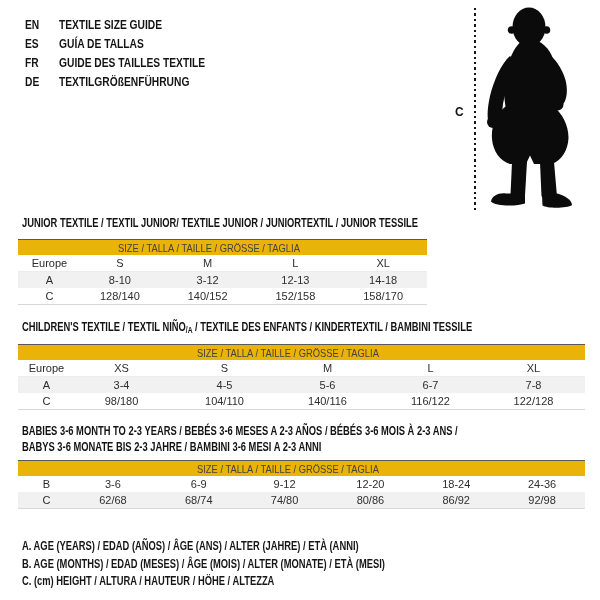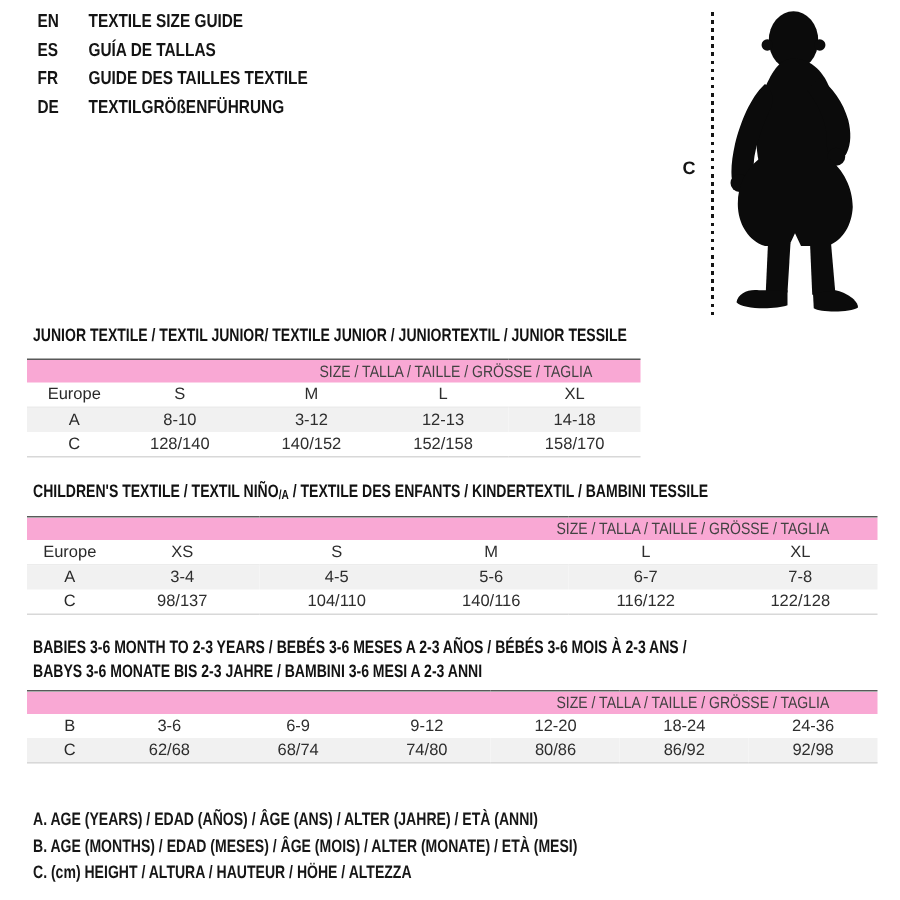--- a/index.html
+++ b/index.html
@@ -5,21 +5,21 @@
   html,body{margin:0;padding:0}
   body{
     width:600px;height:600px;position:relative;overflow:hidden;
     background:#ffffff;color:#1d1d1b;
     font-family:"Liberation Sans", sans-serif;
     -webkit-font-smoothing:antialiased;
   }
   .abs{position:absolute}
 
   
-  .lang-block{left:25px;top:4px}
+  .lang-block{left:25px;top:14px}
   .lang-row{height:19px;line-height:19px;white-space:nowrap}
   .lang-code,.lang-label{
     display:inline-block;font-weight:700;font-size:12.5px;color:#141414;
     transform:scaleX(0.82);transform-origin:0 50%;
   }
   .lang-code{width:34px}
 
   
   .measure-line{
     left:474px;top:8px;width:2px;height:202px;
@@ -41,22 +41,22 @@
   
   table.size-table{
     border-collapse:collapse;table-layout:fixed;
     font-size:11px;color:#2e2e2e;
     border-bottom:1px solid #d8d8d8;
   }
   #table1{left:18px;top:239px;width:409px}
   #table2{left:18px;top:344px;width:567px}
   #table3{left:18px;top:460px;width:567px}
   table.size-table th{
-    background:#f9a8d4;border-top:1.5px solid #595959;
-    height:15px;padding:0 0 0 5px;text-align:right;font-weight:400;color:#424242;
+    background:#eab308;border-top:1.5px solid #595959;
+    height:15px;padding:0 0 0 5px;text-align:center;font-weight:400;color:#424242;
     overflow:hidden;
   }
   th .squeeze{display:inline-block;transform:scaleX(0.85);transform-origin:0 50%;white-space:nowrap}
   table.size-table td{height:16px;padding:0;text-align:center;font-weight:400}
   table.size-table td.lbl{text-align:center;padding-left:5px;color:#2a2a2a}
   table.size-table tr.first td{border-bottom:1px solid #ececec}
   table.size-table tr.alt td{background:#f1f1f1}
 
   
   .notes{left:22px;top:538px;font-size:12px;font-weight:700;color:#161616;
@@ -168,21 +168,21 @@
     <tr class="alt">
       <td class="lbl">A</td>
       <td>3-4</td>
       <td>4-5</td>
       <td>5-6</td>
       <td>6-7</td>
       <td>7-8</td>
     </tr>
     <tr>
       <td class="lbl">C</td>
-      <td>98/137</td>
+      <td>98/180</td>
       <td>104/110</td>
       <td>140/116</td>
       <td>116/122</td>
       <td>122/128</td>
     </tr>
   </tbody>
 </table>
 
 <div id="title3" class="abs section-title">
   <div>BABIES 3-6 MONTH TO 2-3 YEARS / BEBÉS 3-6 MESES A 2-3 AÑOS / BÉBÉS 3-6 MOIS À 2-3 ANS /</div>

